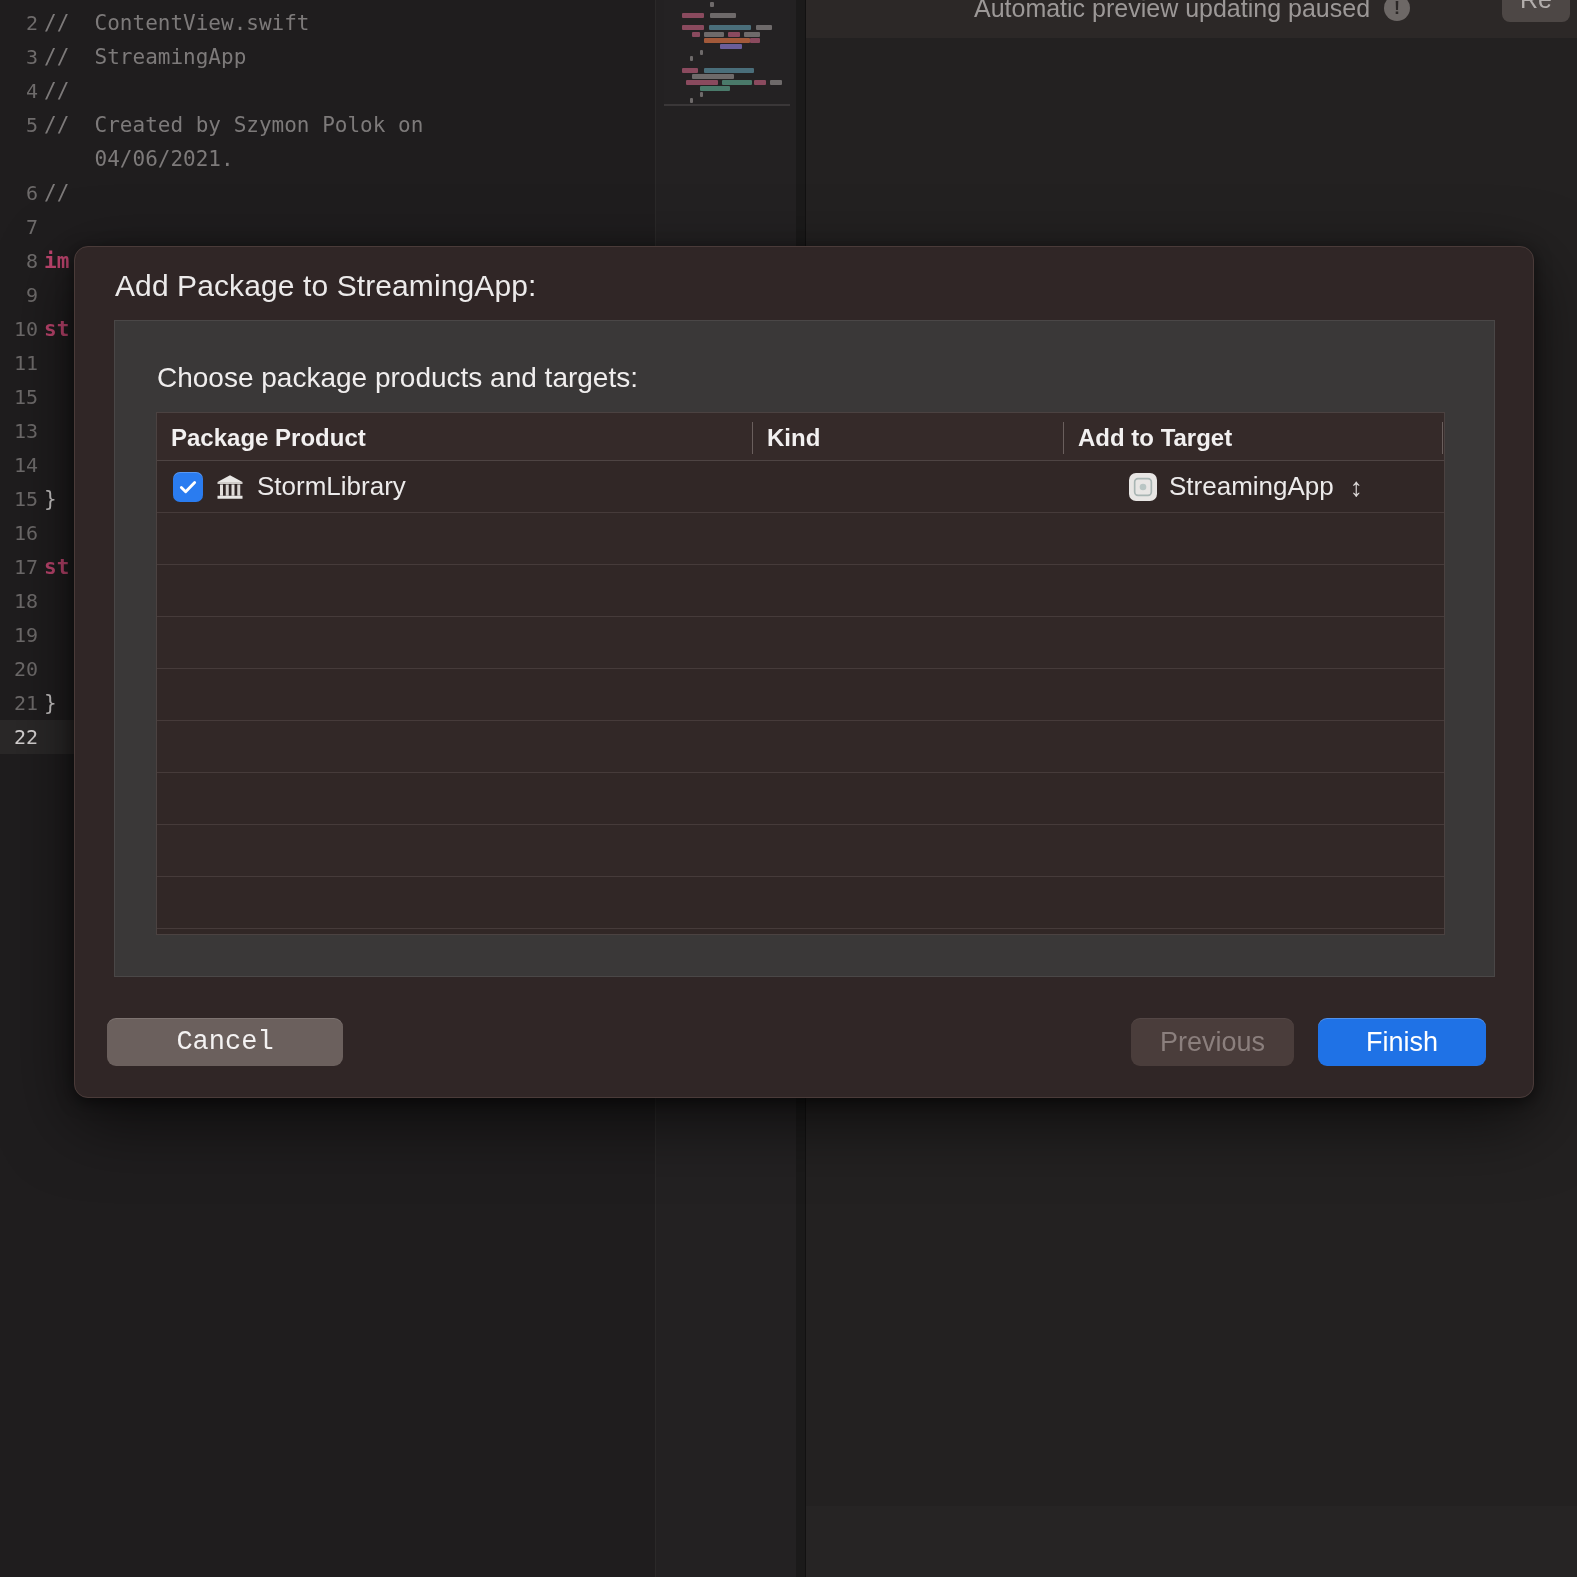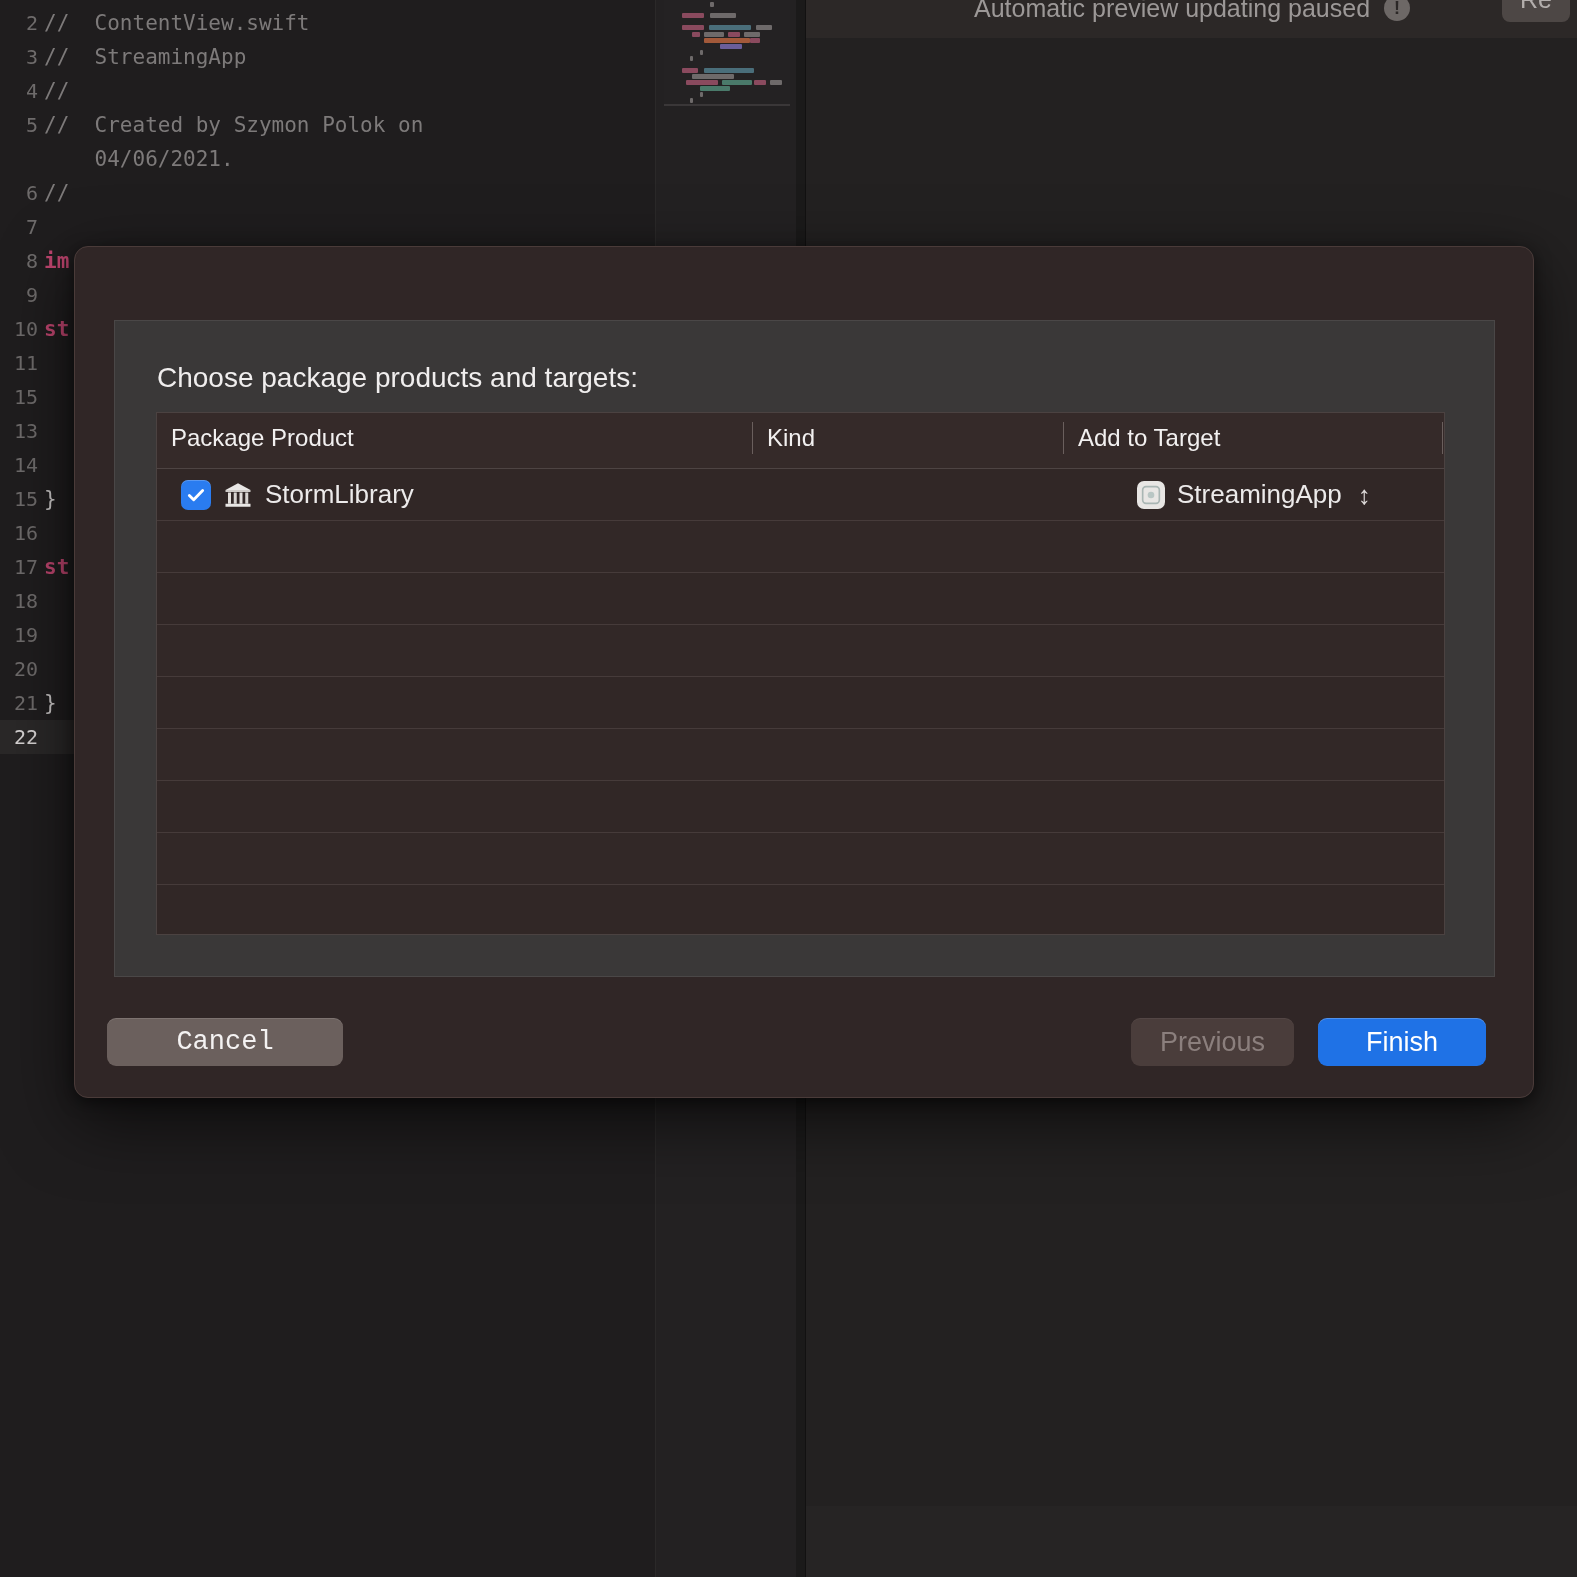--- a/index.html
+++ b/index.html
@@ -196,24 +196,25 @@
     position: absolute;
     left: 41px; top: 91px;
     width: 1289px; height: 523px;
     background: #312726;
     border: 1px solid #4b4241;
     box-sizing: border-box;
     overflow: hidden;
   }
   .thead {
     position: relative;
-    height: 56px;
+    height: 48px;
     background: #352a29;
     border-bottom: 1px solid #4e4443;
     box-sizing: border-box;
+    font-weight: bold;
   }
   .th {
     position: absolute;
     top: 0;
     height: 49px;
     display: flex;
     align-items: center;
     color: #f2f0f0;
     font-size: 24px;
     padding-left: 14px;
@@ -233,21 +234,21 @@
   }
   .trow:nth-child(odd) { background: #312726; }
   .trow:nth-child(even) { background: #322827; }
   .cell {
     position: absolute;
     top: 0;
     height: 51px;
     display: flex;
     align-items: center;
     gap: 12px;
-    padding-left: 24px;
+    padding-left: 16px;
     box-sizing: border-box;
     font-size: 26px;
     color: #eceaea;
   }
   .cell.kind { color: #8e8584; padding-left: 14px; }
 
   .chk {
     width: 30px; height: 30px;
     border-radius: 7px;
     background: #2a7cf0;
@@ -382,20 +383,21 @@
         <span class="warn-badge">!</span>
       </div>
       <button class="resume-btn">Re</button>
 
     </div>
   </div>
 
   <div class="sheet-shadow"></div>
   <div class="sheet">
 
+    <div class="sheet-title">Add Package to StreamingApp:</div>
 
     <div class="sheet-body">
       <div class="body-label">Choose package products and targets:</div>
 
       <div class="table">
 
         <div class="thead">
           <div class="th" style="left:0px; width:595px;">Package Product</div>
           <div class="th-div" style="left:595px;"></div>
           <div class="th" style="left:596px; width:310px;">Kind</div>

